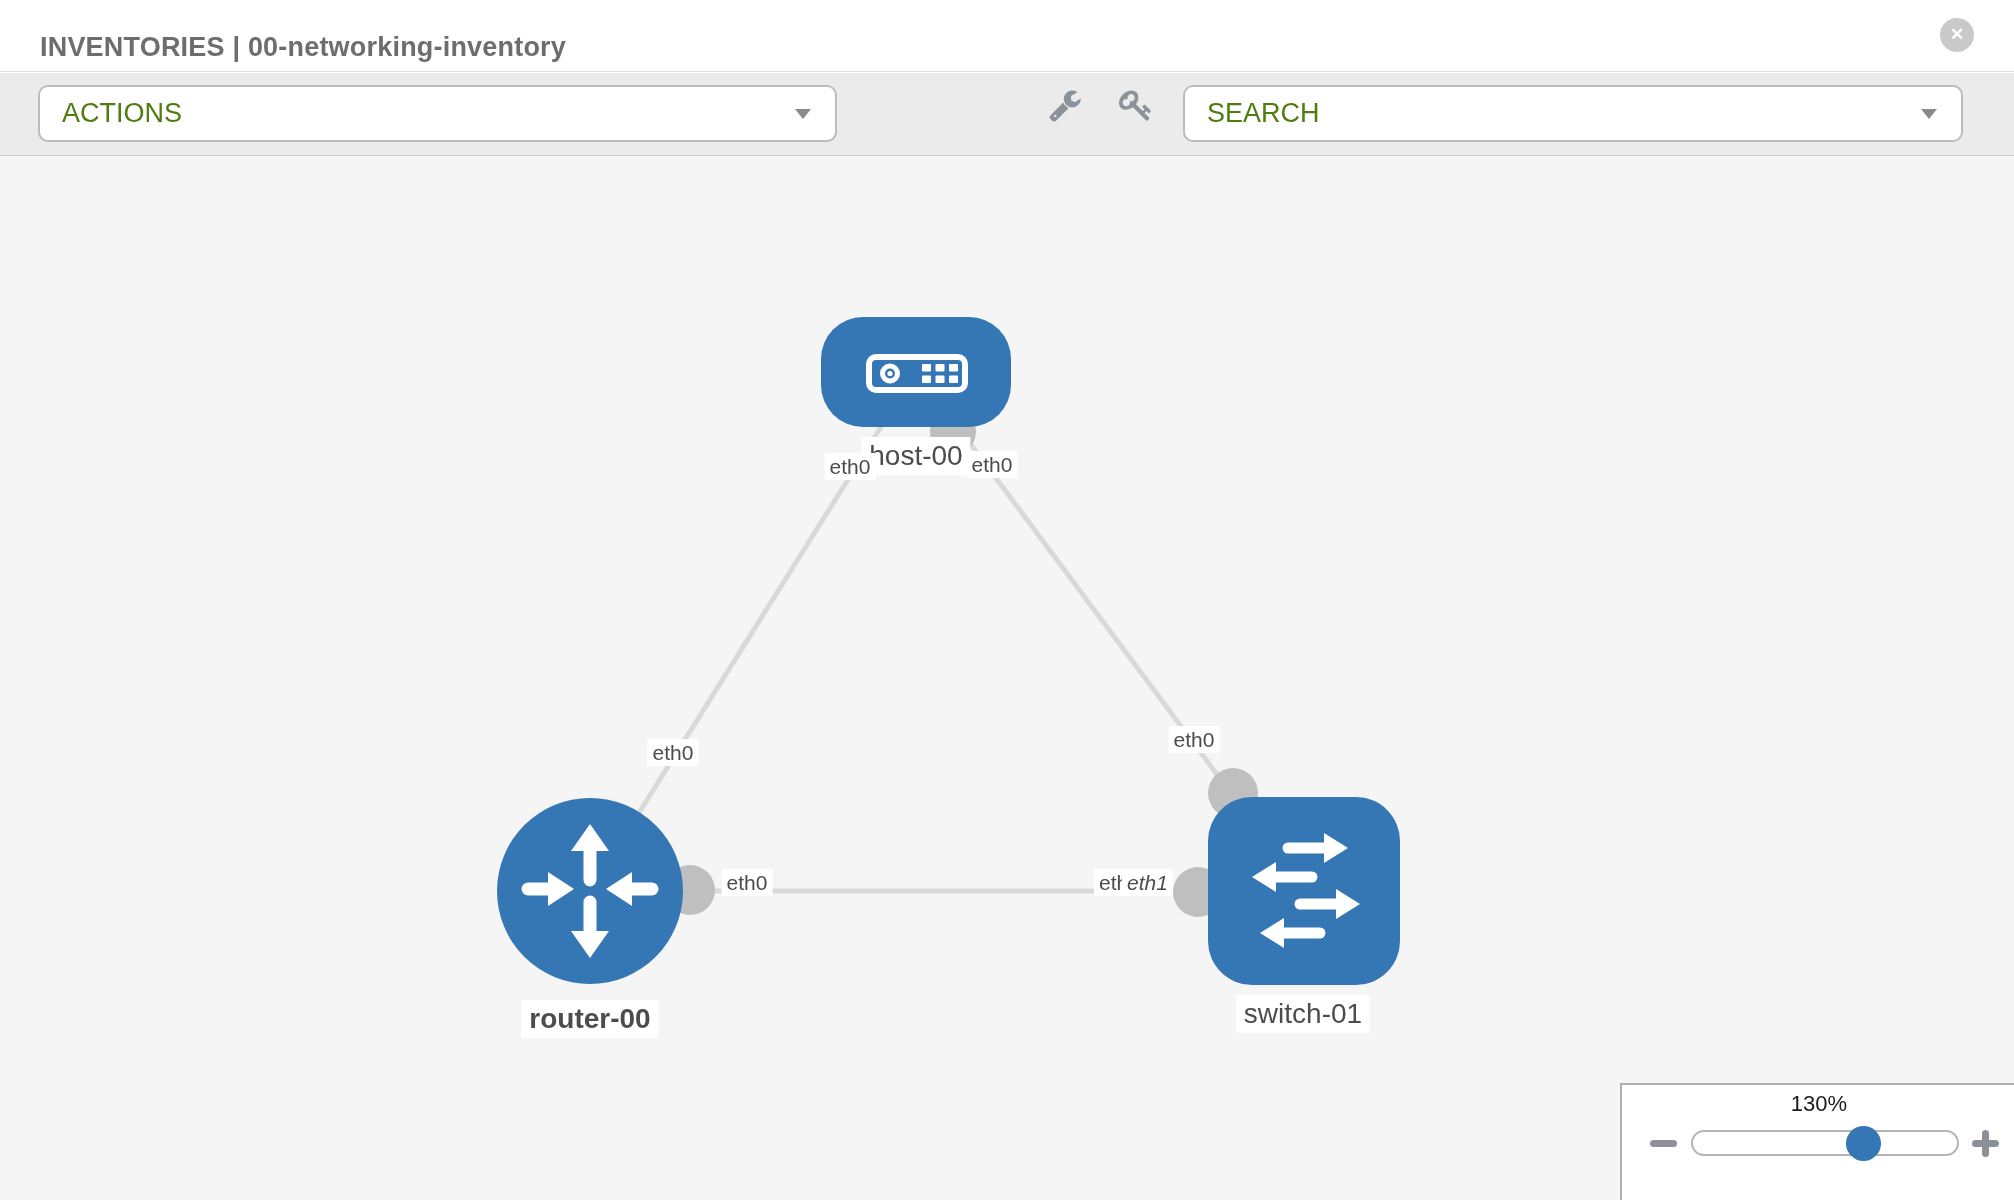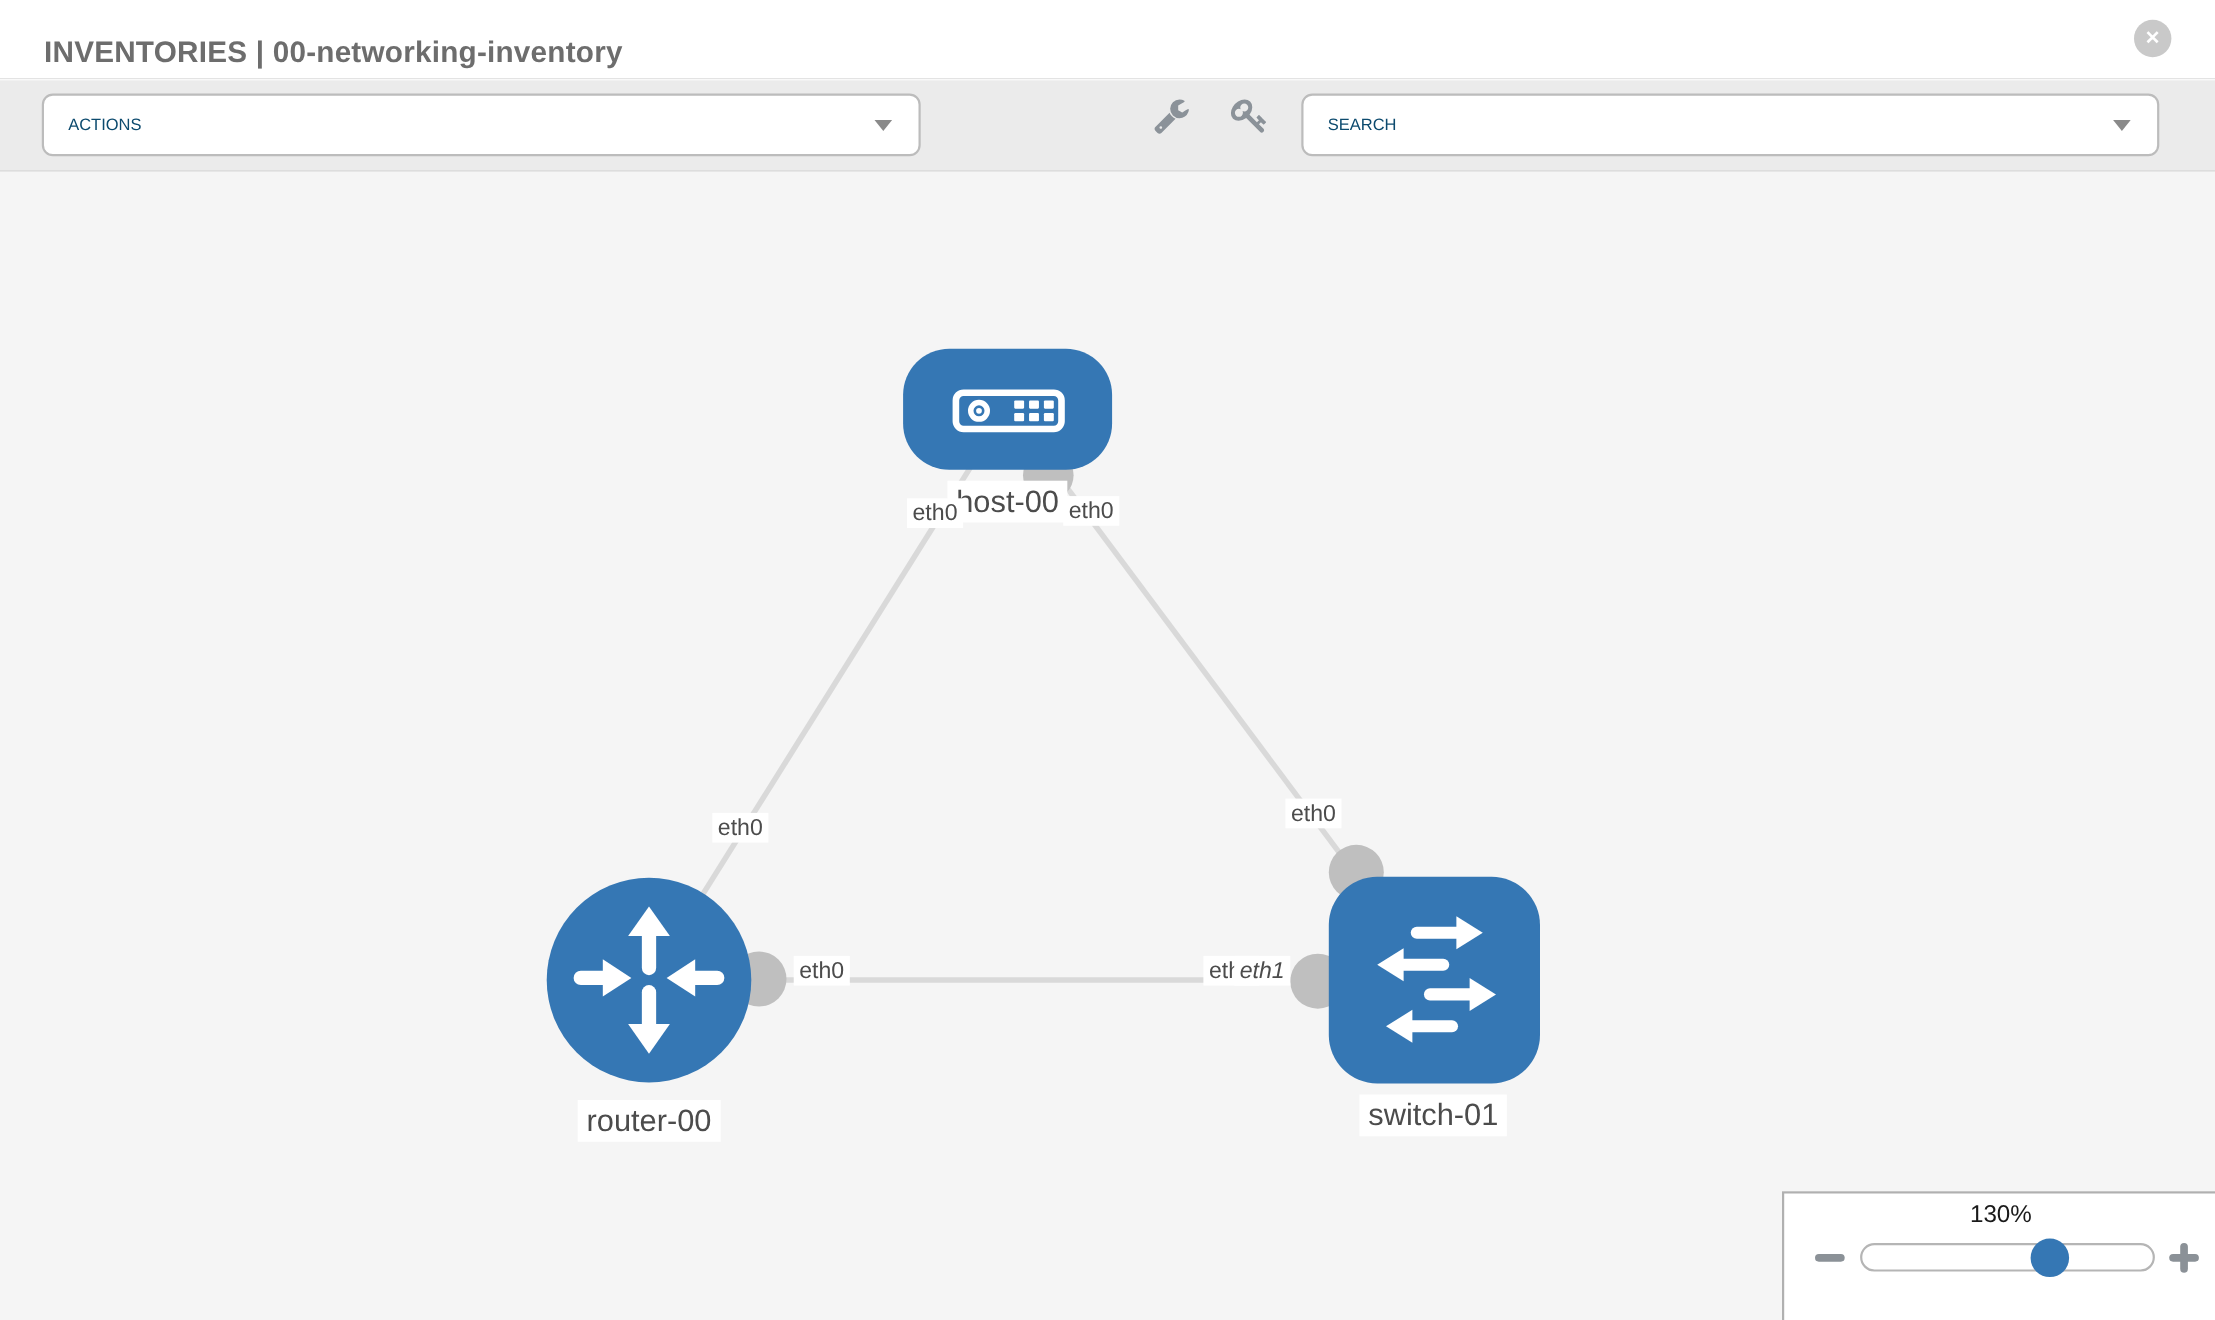--- a/index.html
+++ b/index.html
@@ -15,21 +15,21 @@
   .close-btn { position:absolute; left:1940px; top:18px; width:34px; height:34px;
                border-radius:50%; background:#c9c9c9; color:#ffffff; text-align:center;
                line-height:34px; font-size:17px; font-weight:bold; cursor:pointer; }
 
   
   .toolbar { position:absolute; left:0; top:73px; width:2014px; height:83px;
              background:#ebebeb; border-bottom:1px solid #cfcfcf; }
   .select-box { position:absolute; top:12px; height:57px; background:#ffffff;
                 border:2px solid #bcbcbc; border-radius:10px; }
   .select-box .sel-label { position:absolute; left:22px; top:0; line-height:53px;
-                           font-size:15px; color:#0c4a6e; }
+                           font-size:27px; color:#4d7c0f; }
   .caret { position:absolute; right:24px; top:22px; width:0; height:0;
            border-left:8px solid transparent; border-right:8px solid transparent;
            border-top:10px solid #8a8a8a; }
   .actions-box { left:38px;  width:799px; }
   .search-box  { left:1183px; width:780px; }
   .tool-icon { position:absolute; top:15px; width:34px; height:34px; cursor:pointer; }
   .wrench { left:1048px; }
   .key    { left:1119px; }
 
   
@@ -149,21 +149,21 @@
           <line x1="1300" y1="748" x2="1338" y2="748"></line>
           <polygon points="1360,748 1336,733 1336,763" stroke="none"></polygon>
           <line x1="1320" y1="777" x2="1282" y2="777"></line>
           <polygon points="1260,777 1284,762 1284,792" stroke="none"></polygon>
         </g>
       </g>
     </svg>
   </div>
 
   <div class="chip node-chip" style="left:916px;  top:437px;">host-00</div>
-  <div class="chip node-chip" style="left:590px;  top:1000px;">router-00</div>
+  <div class="chip node-chip" style="left:590px;  top:1000px;font-weight:bold;">router-00</div>
   <div class="chip node-chip" style="left:1303px; top:995px;">switch-01</div>
 
   <div class="chip if-chip" style="left:850px;  top:453px;">eth0</div>
   <div class="chip if-chip" style="left:992px;  top:451px;">eth0</div>
   <div class="chip if-chip" style="left:673px;  top:739px;">eth0</div>
   <div class="chip if-chip" style="left:1194px; top:726px;">eth0</div>
   <div class="chip if-chip" style="left:747px;  top:869px;">eth0</div>
   <div class="chip if-chip anchored" style="left:1094px; top:869px; z-index:1;">eth0</div>
   <div class="chip if-chip anchored" style="left:1122px; top:869px; z-index:2;font-style:italic;">eth1</div>
 

